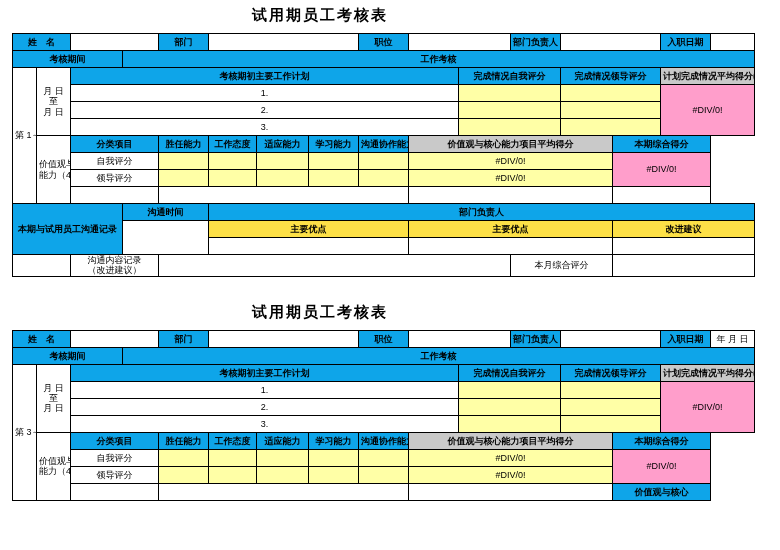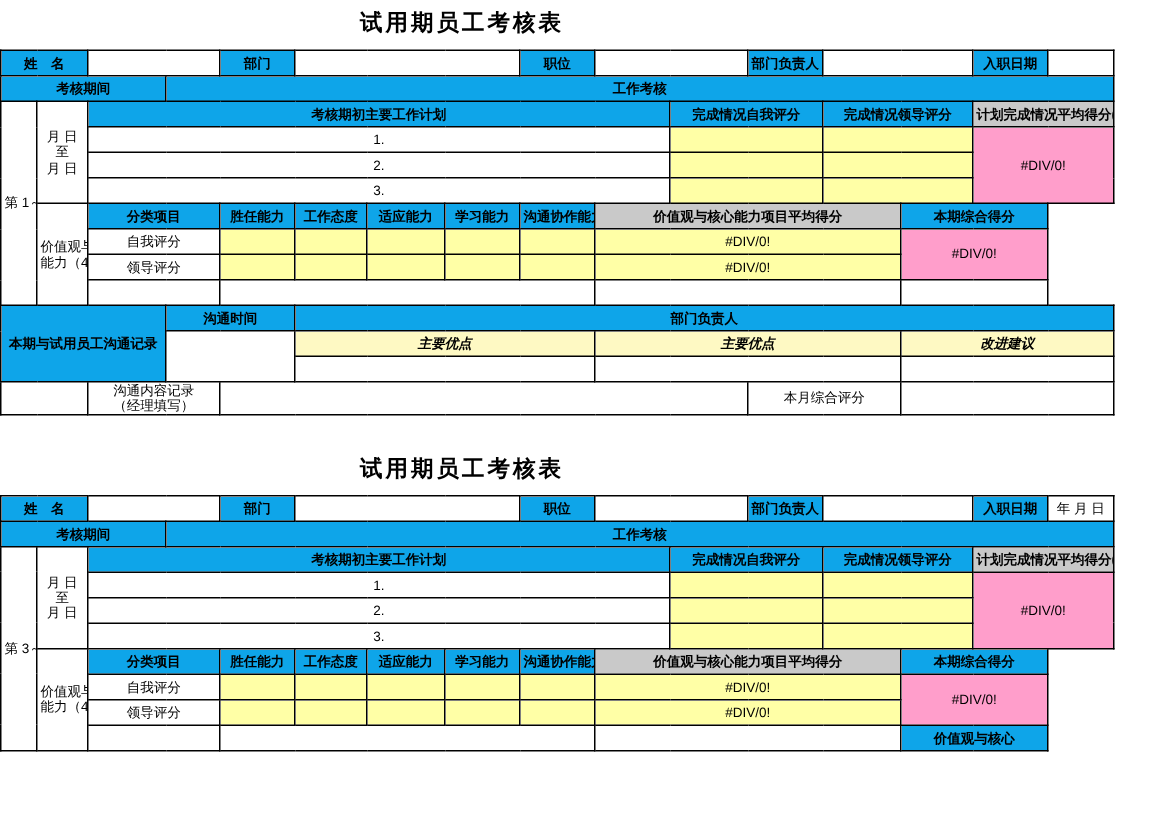--- a/index.html
+++ b/index.html
@@ -4,21 +4,21 @@
 <style>
   html,body{margin:0;padding:0;}
   body{
     width:780px;height:550px;
     background:#ffffff;
     font-family:"Liberation Sans","DejaVu Sans",sans-serif;
     font-size:9px;
     color:#000;
     overflow:hidden;
   }
-  .sheet{position:relative;width:616px;}
+  .sheet{position:relative;width:616px;padding-left:12px;}
   .title{
     text-align:center;
     font-size:15px;
     font-weight:bold;
     letter-spacing:2px;
     padding:6px 0 8px 0;
   }
   table.form{
     border-collapse:collapse;
     table-layout:fixed;
@@ -33,21 +33,21 @@
     vertical-align:middle;
     font-size:9px;
     line-height:1.15;
     overflow:hidden;
     white-space:nowrap;
   }
   .gray{background:#0ea5e9;}
   .gray-dark{background:#c9c9c9;}
   .yellow{background:#ffffa6;}
   .pink{background:#ff9ecb;}
-  .purple{background:#fef9c3;font-style:italic;}
+  .purple{background:#fde047;}
   .white{background:#ffffff;}
   .bold{font-weight:bold;}
   .left{text-align:left;padding-left:5px;}
   .small{font-size:8px;}
   .h26{height:26px;}
   .h30{height:30px;}
   .h18{height:18px;}
   .divider{height:20px;}
 </style>
 </head>
@@ -184,21 +184,21 @@
     <tr>
       <td class="white h26" colspan="4"></td>
       <td class="white h26" colspan="4"></td>
       <td class="white h26" colspan="3"></td>
     </tr>
 
     <tr>
       <td class="white" colspan="2" rowspan="2"></td>
       <td class="white small h30" colspan="2">
         <div>沟通内容记录</div>
-        <div>（经理填写）</div>
+        <div>（改进建议）</div>
       </td>
       <td class="white h30" colspan="7"></td>
       <td class="white h30" colspan="2">本月综合评分</td>
       <td class="white h30" colspan="3"></td>
     </tr>
   </tbody>
     </table>
 </div>
 
 <div class="divider"></div>

